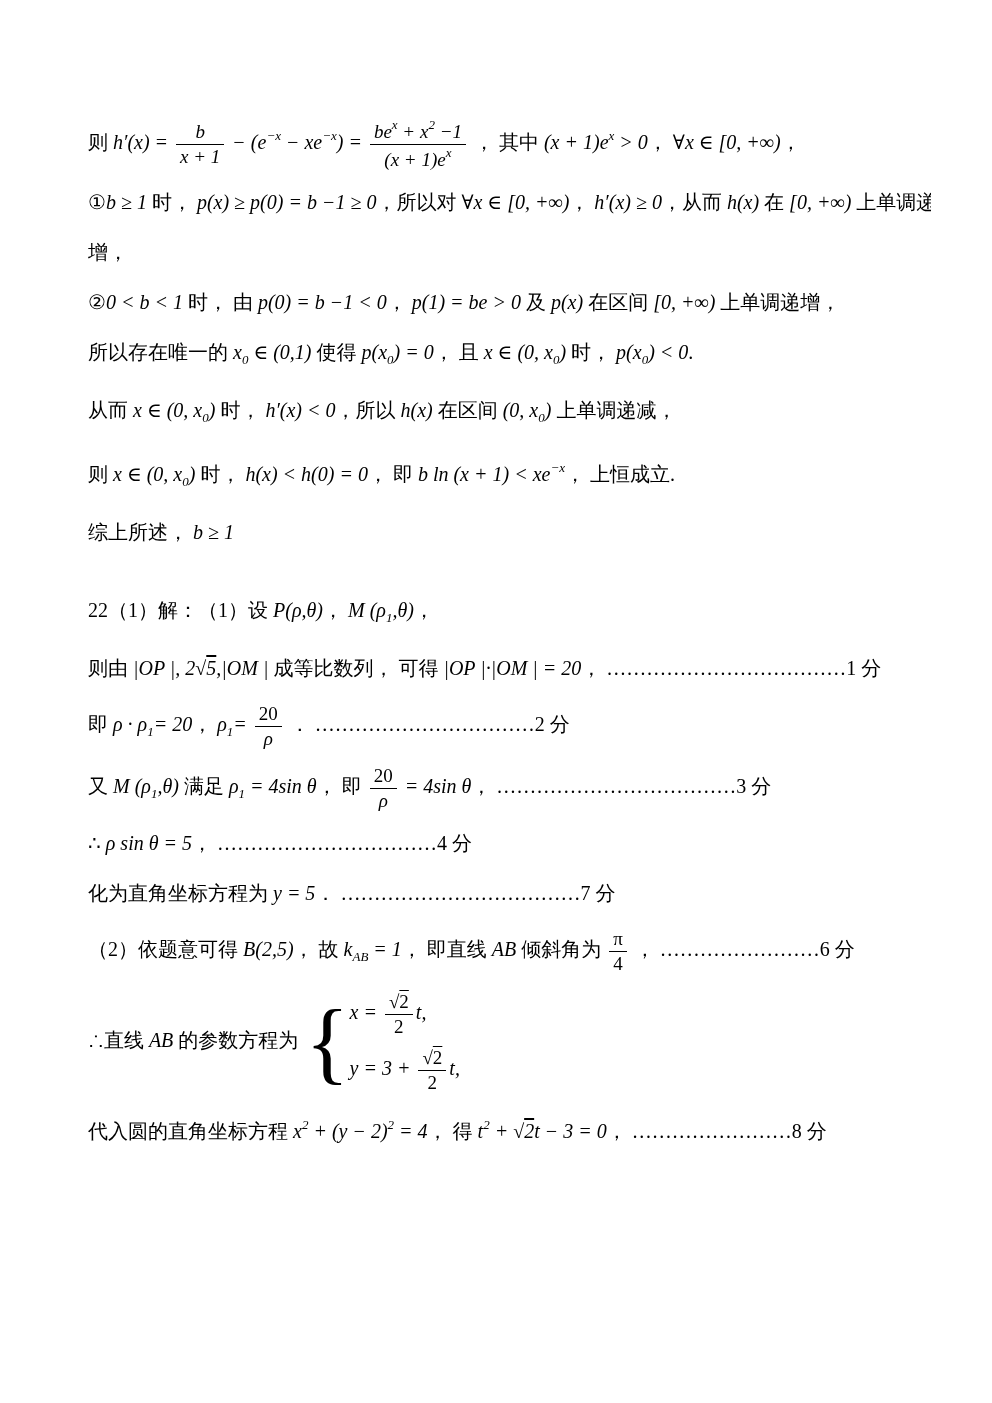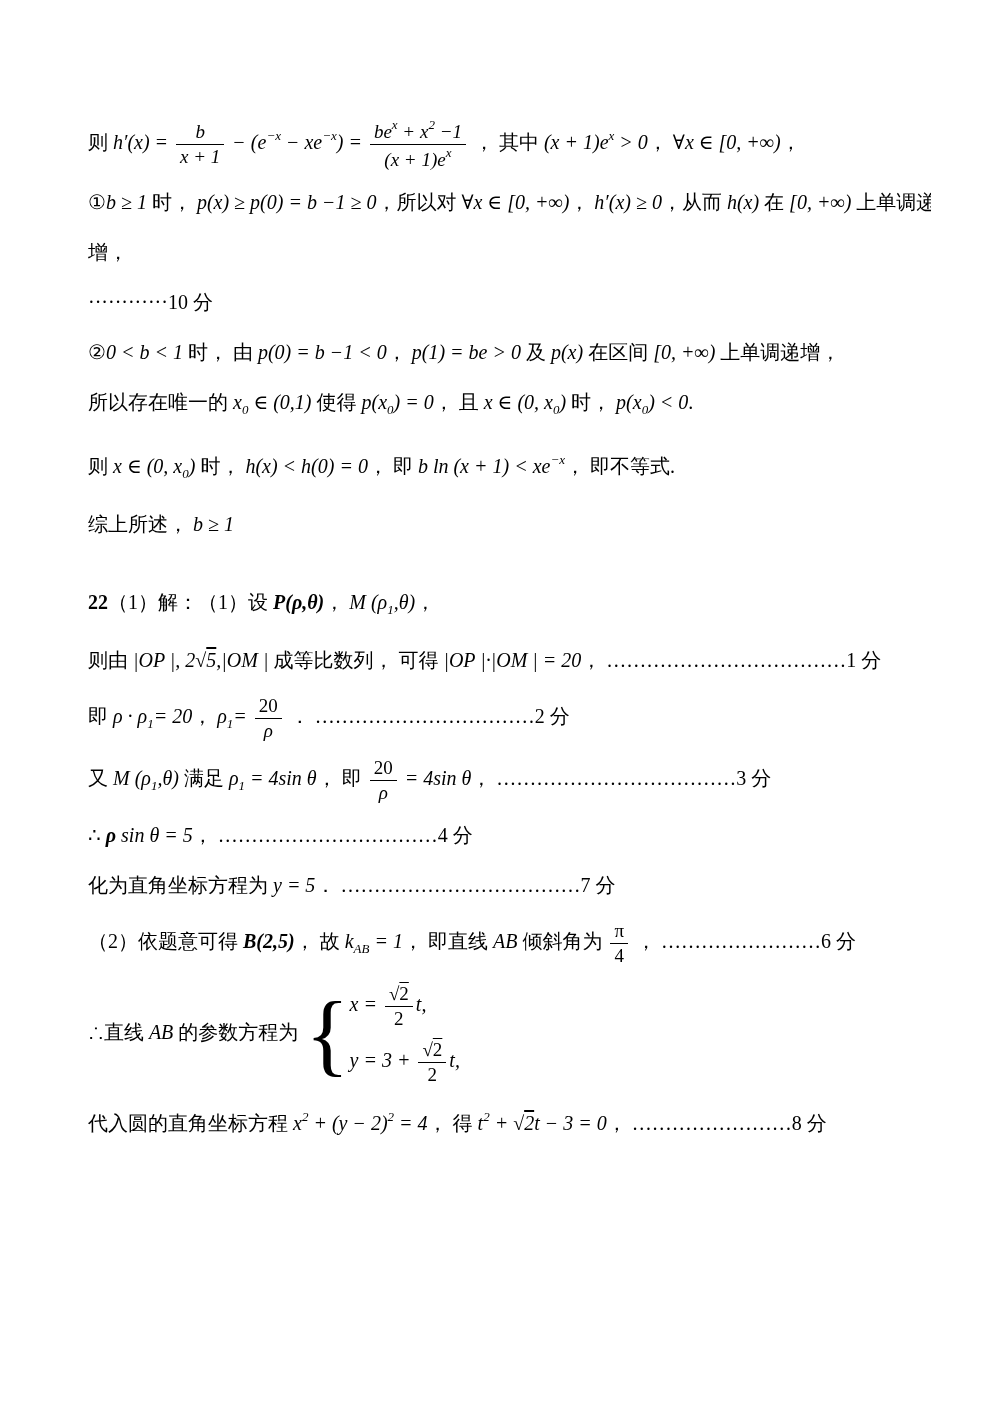--- a/index.html
+++ b/index.html
@@ -18,21 +18,21 @@
   .line {
     font-size: 20px;
     line-height: 30px;
     margin-bottom: 20px;
     white-space: nowrap;
   }
   .fl { margin-bottom: 16px; }       
   .sect-gap { margin-bottom: 48px; font-family: Liberation Serif, serif; } 
   .rm { font-style: normal; }
   .it { font-style: italic; }
-  .b  { font-weight: bold; }
+  .b  { font-weight: normal; }
   .sup { font-size: 13px; vertical-align: 9px;  font-style: italic; }
   .sub { font-size: 13px; vertical-align: -5px; font-style: italic; }
   .frac {
     display: inline-block; text-align: center;
     vertical-align: middle; line-height: 1.15;
     margin: 0 3px; font-size: 19px;
   }
   .frac .num { display: block; padding: 0 4px 1px 4px; }
   .frac .den { display: block; border-top: 1.5px solid #000; padding: 1px 4px 0 4px; text-align: center; }
   .rad { font-weight: bold; font-style: normal; }
@@ -65,35 +65,35 @@
 
   <div class="line">
     <span class="rm">①</span><span class="it">b ≥ 1</span><span class="rm"> 时， </span><span class="it">p(x) ≥ p(0) = b −1 ≥ 0</span><span class="rm">，所以对 </span><span class="it">∀x ∈ [0, +∞)</span><span class="rm">， </span><span class="it">h′(x) ≥ 0</span><span class="rm">，从而 </span><span class="it">h(x)</span><span class="rm"> 在 </span><span class="it">[0, +∞)</span><span class="rm"> 上单调递</span>
   </div>
 
   <div class="line">
     <span class="rm">增，</span>
   </div>
 
 
-  <div class="line">
-    <span class="rm">············10 分</span>
-  </div>
 
   <div class="line">
     <span class="rm">②</span><span class="it">0 &lt; b &lt; 1</span><span class="rm"> 时， 由 </span><span class="it">p(0) = b −1 &lt; 0</span><span class="rm">， </span><span class="it">p(1) = be &gt; 0</span><span class="rm"> 及 </span><span class="it">p(x)</span><span class="rm"> 在区间 </span><span class="it">[0, +∞)</span><span class="rm"> 上单调递增，</span>
   </div>
 
   <div class="line">
     <span class="rm">所以存在唯一的 </span><span class="it">x</span><span class="sub">0</span><span class="it"> ∈ (0,1) </span><span class="rm">使得 </span><span class="it">p(x</span><span class="sub">0</span><span class="it">) = 0</span><span class="rm">， 且 </span><span class="it">x ∈ (0, x</span><span class="sub">0</span><span class="it">)</span><span class="rm"> 时， </span><span class="it">p(x</span><span class="sub">0</span><span class="it">) &lt; 0</span><span class="rm">.</span>
   </div>
 
+  <div class="line">
+    <span class="rm">从而 </span><span class="it">x ∈ (0, x</span><span class="sub">0</span><span class="it">)</span><span class="rm"> 时， </span><span class="it">h′(x) &lt; 0</span><span class="rm">，所以 </span><span class="it">h(x)</span><span class="rm"> 在区间 </span><span class="it">(0, x</span><span class="sub">0</span><span class="it">)</span><span class="rm"> 上单调递减，</span>
+  </div>
 
   <div class="line">
-    <span class="rm">则 </span><span class="it">x ∈ (0, x</span><span class="sub">0</span><span class="it">)</span><span class="rm"> 时， </span><span class="it">h(x) &lt; h(0) = 0</span><span class="rm">， 即 </span><span class="it">b ln (x + 1) &lt; xe</span><span class="sup">−x</span><span class="rm">， 即不等式.</span>
+    <span class="rm">则 </span><span class="it">x ∈ (0, x</span><span class="sub">0</span><span class="it">)</span><span class="rm"> 时， </span><span class="it">h(x) &lt; h(0) = 0</span><span class="rm">， 即 </span><span class="it">b ln (x + 1) &lt; xe</span><span class="sup">−x</span><span class="rm">， 上恒成立.</span>
   </div>
 
   <div class="line sect-gap">
     <span class="rm">综上所述， </span><span class="it">b ≥ 1</span>
   </div>
 
   <div class="line">
     <span class="rm b">22</span><span class="rm">（1）解：（1）设 </span><span class="it b">P(ρ,θ)</span><span class="rm">， </span><span class="it">M (ρ</span><span class="sub">1</span><span class="it">,θ)</span><span class="rm">，</span>
   </div>
 

